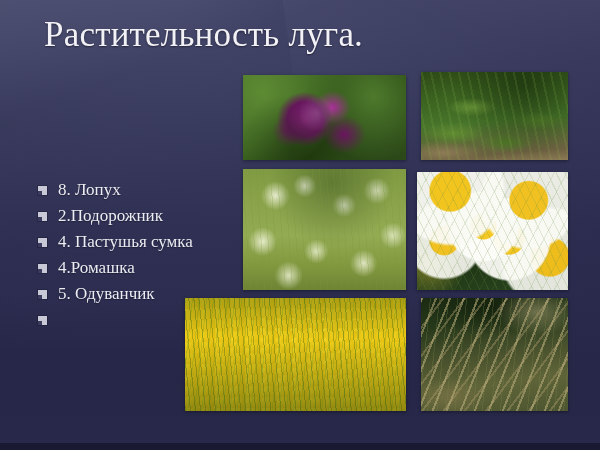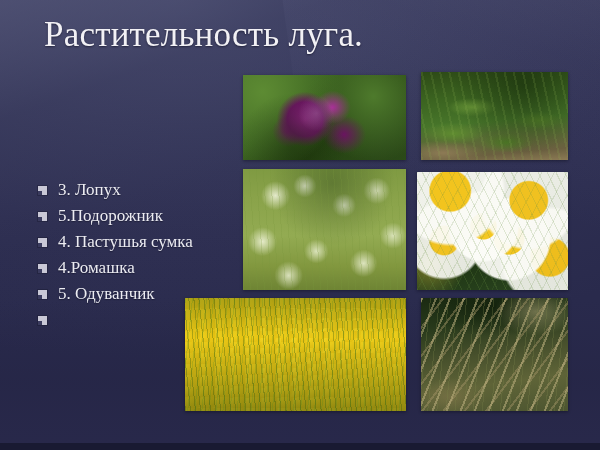--- a/index.html
+++ b/index.html
@@ -281,25 +281,25 @@
   <div class="bg-main"></div>
   <div class="bg-base"></div>
   <div class="bg-sheen"></div>
   <div class="bg-bottom"></div>
 
   <div class="title">Растительность луга.</div>
 
   <ul class="bullets">
     <li class="bullet-row">
       <span class="bullet-mark"></span>
-      <span class="bullet-text">3. Лопух</span>
-    </li>
-    <li class="bullet-row">
-      <span class="bullet-mark"></span>
-      <span class="bullet-text">5.Подорожник</span>
+      <span class="bullet-text">8. Лопух</span>
+    </li>
+    <li class="bullet-row">
+      <span class="bullet-mark"></span>
+      <span class="bullet-text">2.Подорожник</span>
     </li>
     <li class="bullet-row">
       <span class="bullet-mark"></span>
       <span class="bullet-text">4. Пастушья сумка</span>
     </li>
     <li class="bullet-row">
       <span class="bullet-mark"></span>
       <span class="bullet-text">4.Ромашка</span>
     </li>
     <li class="bullet-row">

